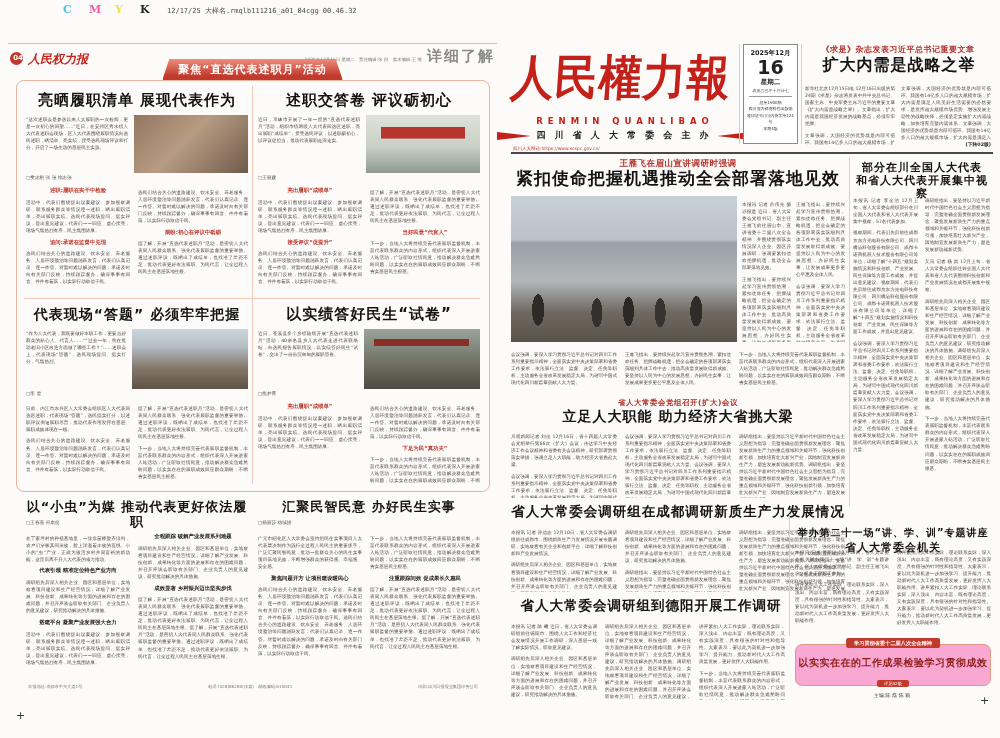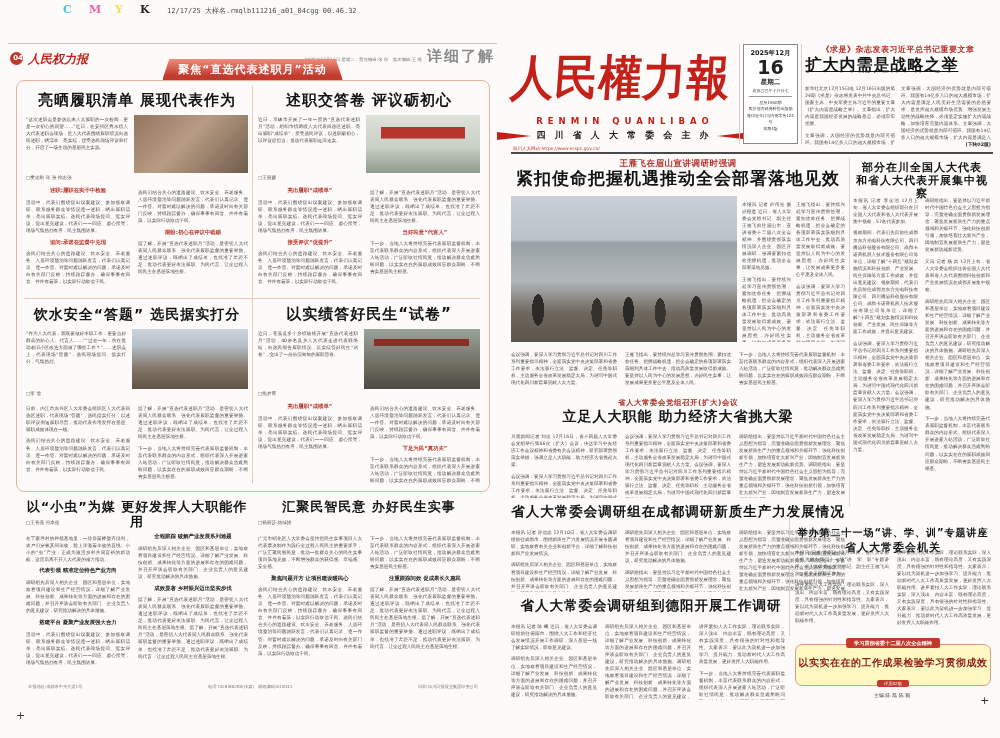--- a/index.html
+++ b/index.html
@@ -38,21 +38,21 @@
   .datebox{border:1px solid #8a8a8a;background:#fff;text-align:center;padding:4px 2px;box-sizing:border-box;}
   .datebox .m{font-size:6.5px;font-weight:bold;}
   .datebox .d{font-size:19px;font-weight:bold;line-height:1.05;}
   .datebox .w{font-size:6.5px;font-weight:bold;}
   .datebox .l{font-size:4px;color:#444;margin-top:1px;}
   .datebox .sep{height:1px;background:#999;margin:3px 3px;}
   .datebox .s{font-size:4px;color:#333;line-height:1.6;}
   .rule{background:#c9c2ba;}
   .vr{width:1px;background:#d8d1c8;}
   .jump{font-size:4.8px;font-weight:bold;color:#222;text-align:right;}
-  .featbox{border:1.2px solid #e09a84;border-radius:7px;background:#fef9c3;}
+  .featbox{border:1.2px solid #e09a84;border-radius:7px;background:#f9a8d4;}
   .feattag{position:absolute;top:-7px;left:50%;transform:translateX(-50%);background:#c23a2c;color:#fff;font-size:5.2px;font-weight:bold;padding:1.5px 8px;border-radius:2px;white-space:nowrap;}
   .feathl{font-size:10px;font-weight:bold;color:#8f1f1a;text-align:center;letter-spacing:0.5px;margin-top:11px;}
   .featnote{display:inline-block;background:#c23a2c;color:#fff;font-size:4.2px;padding:1px 7px;border-radius:2px;margin-top:2.5px;}
   .cmyk{font-family:"DejaVu Serif","Liberation Serif",serif;font-size:11px;font-weight:bold;}
   .proofinfo{font-family:"DejaVu Sans Mono","Liberation Mono",monospace;font-size:7px;color:#4a4a4a;}
   .plus{font-size:11px;color:#333;}
   .footline{font-size:4.2px;color:#7a7a7a;display:flex;justify-content:space-between;}
   .hdsmall{font-size:4.4px;color:#777;}
 </style>
 </head>
@@ -108,21 +108,21 @@
     <p class="t">活动中，代表们围绕提出议案建议、参加视察调研、联系服务群众等情况逐一述职，晒出履职清单，亮出履职实绩。选民代表现场提问、据实评议，提出意见建议，代表们一一回应、虚心接受，现场气氛热烈有序，民主氛围浓厚。</p>
     <div class="subr">接受评议“促提升”</div>
     <p class="t">选民们结合关心的道路建设、饮水安全、养老服务、人居环境整治等问题踊跃发言，代表们认真记录、逐一作答。对暂时难以解决的问题，承诺及时向有关部门反映，持续跟踪督办，确保事事有回音、件件有着落，以实际行动取信于民。</p>
   </div>
   <div class="abs col" style="left:362px;top:144px;width:110px;height:110px;">
     <p class="t">据了解，开展“直选代表述职月”活动，是密切人大代表同人民群众联系、强化代表履职监督的重要举措。通过述职评议，既晒出了成绩单，也找准了差距不足，推动代表更好依法履职、为民代言，让全过程人民民主在基层落地生根。</p>
     <div class="subr">当好民意“代言人”</div>
     <p class="t">下一步，当地人大将持续完善代表履职监督机制，丰富代表联系群众的内容形式，组织代表深入开展进家入站活动，广泛听取社情民意，推动解决群众急难愁盼问题，以实实在在的履职成效回应群众期盼，不断夯实基层民主根基。</p>
   </div>
 
-  <div class="abs hl" style="left:18px;top:266px;width:222px;font-size:14px;">饮水安全“答题” 选民据实打分</div>
+  <div class="abs hl" style="left:18px;top:266px;width:222px;font-size:14px;">代表现场“答题” 必须牢牢把握</div>
   <div class="abs t col" style="left:18px;top:290px;width:100px;height:58px;">“作为人大代表，我既要做好本职工作，更要当好群众的贴心人、代言人……”“过去一年，您在推动老旧小区改造方面做了哪些工作？”……述职会上，代表现场“答题”，选民现场提问、据实打分，气氛热烈。</div>
   <div class="abs photo ph3" style="left:124px;top:289px;width:116px;height:60px;"></div>
   <div class="abs byline" style="left:18px;top:351px;">□李 雪</div>
   <div class="abs col" style="left:18px;top:360px;width:104px;height:84px;">
     <p class="t">日前，内江市东兴区人大常委会组织区人大代表回选区述职，代表现场“答题”，选民据实打分，以述职评议倒逼履职尽责，推动代表作用发挥在基层、履职成效体现在一线。</p>
     <p class="t">选民们结合关心的道路建设、饮水安全、养老服务、人居环境整治等问题踊跃发言，代表们认真记录、逐一作答。对暂时难以解决的问题，承诺及时向有关部门反映，持续跟踪督办，确保事事有回音、件件有着落，以实际行动取信于民。</p>
   </div>
   <div class="abs col" style="left:130px;top:360px;width:110px;height:84px;">
     <p class="t">据了解，开展“直选代表述职月”活动，是密切人大代表同人民群众联系、强化代表履职监督的重要举措。通过述职评议，既晒出了成绩单，也找准了差距不足，推动代表更好依法履职、为民代言，让全过程人民民主在基层落地生根。</p>
     <p class="t">下一步，当地人大将持续完善代表履职监督机制，丰富代表联系群众的内容形式，组织代表深入开展进家入站活动，广泛听取社情民意，推动解决群众急难愁盼问题，以实实在在的履职成效回应群众期盼，不断夯实基层民主根基。</p>
@@ -135,21 +135,21 @@
   <div class="abs col" style="left:250px;top:360px;width:104px;height:84px;">
     <div class="subr">亮出履职“成绩单”</div>
     <p class="t">活动中，代表们围绕提出议案建议、参加视察调研、联系服务群众等情况逐一述职，晒出履职清单，亮出履职实绩。选民代表现场提问、据实评议，提出意见建议，代表们一一回应、虚心接受，现场气氛热烈有序，民主氛围浓厚。</p>
   </div>
   <div class="abs col" style="left:362px;top:360px;width:110px;height:84px;">
     <p class="t">选民们结合关心的道路建设、饮水安全、养老服务、人居环境整治等问题踊跃发言，代表们认真记录、逐一作答。对暂时难以解决的问题，承诺及时向有关部门反映，持续跟踪督办，确保事事有回音、件件有着落，以实际行动取信于民。</p>
     <div class="subr">下足为民“真功夫”</div>
     <p class="t">下一步，当地人大将持续完善代表履职监督机制，丰富代表联系群众的内容形式，组织代表深入开展进家入站活动，广泛听取社情民意，推动解决群众急难愁盼问题，以实实在在的履职成效回应群众期盼，不断夯实基层民主根基。</p>
   </div>
 
-  <div class="abs hl" style="left:18px;top:460px;width:222px;font-size:13px;">以“小虫”为媒 更好发挥人大职能作用</div>
+  <div class="abs hl" style="left:18px;top:460px;width:222px;font-size:13px;">以“小虫”为媒 推动代表更好依法履职</div>
   <div class="abs byline" style="left:18px;top:480px;">□王春燕 何康俊</div>
   <div class="abs col" style="left:18px;top:490px;width:104px;height:150px;">
     <p class="t">在丁家坪村的种植基地里，一排排菌棒整齐排列，农户们穿梭其间采收，脸上洋溢着丰收的喜悦。小小的“虫”产业，正成为激活乡村共同富裕的新动能，这背后离不开人大代表的倾力推动。</p>
     <div class="subk">代表引领 精准定位特色产业方向</div>
     <p class="t">调研组先后深入相关企业、园区和基层单位，实地察看项目建设和生产经营情况，详细了解产业发展、科技创新、成果转化等方面的进展和存在的困难问题，并召开座谈会听取有关部门、企业负责人的意见建议，研究推动解决的具体措施。</p>
     <div class="subk">搭建平台 凝聚产业发展强大合力</div>
     <p class="t">活动中，代表们围绕提出议案建议、参加视察调研、联系服务群众等情况逐一述职，晒出履职清单，亮出履职实绩。选民代表现场提问、据实评议，提出意见建议，代表们一一回应、虚心接受，现场气氛热烈有序，民主氛围浓厚。</p>
   </div>
   <div class="abs col" style="left:130px;top:490px;width:110px;height:150px;">
     <div class="subk">全程跟踪 破解产业发展系列难题</div>
@@ -197,21 +197,21 @@
     <div class="l">农历乙巳年十月廿七</div>
     <div class="sep"></div>
     <div class="s">总第1900期</div>
     <div class="s">四川省内部资料性出版物</div>
     <div class="s">准印证号(川)内资字第124号</div>
     <div class="s">本期4版</div>
   </div>
   <div class="abs vr" style="left:290px;top:8px;height:100px;"></div>
 
   <div class="abs kicker" style="left:294px;top:8px;width:186px;font-size:8px;">《求是》杂志发表习近平总书记重要文章</div>
-  <div class="abs hl" style="left:278px;top:20px;width:186px;font-size:16px;text-decoration:underline;">扩大内需是战略之举</div>
+  <div class="abs hl" style="left:295px;top:20px;width:186px;font-size:16px;">扩大内需是战略之举</div>
   <div class="abs col" style="left:294px;top:44px;width:90px;height:66px;">
     <p class="t">新华社北京12月15日电 12月16日出版的第24期《求是》杂志将发表中共中央总书记、国家主席、中央军委主席习近平的重要文章《扩大内需是战略之举》。文章指出，扩大内需是我国经济发展的战略基点，必须牢牢把握。</p>
     <p class="t">文章强调，大国经济的优势就是内部可循环。我国有14亿多人口的超大规模市场，扩大内需是满足人民美好生活需要的必然要求，是发挥超大规模市场优势、增强发展主动性的战略抉择，必须坚定实施扩大内需战略，加快培育完整内需体系。</p>
   </div>
   <div class="abs col" style="left:390px;top:44px;width:90px;height:60px;">
     <p class="t">文章强调，大国经济的优势就是内部可循环。我国有14亿多人口的超大规模市场，扩大内需是满足人民美好生活需要的必然要求，是发挥超大规模市场优势、增强发展主动性的战略抉择，必须坚定实施扩大内需战略，加快培育完整内需体系。文章强调，大国经济的优势就是内部可循环。我国有14亿多人口的超大规模市场，扩大内需是满足人民美好生活需要的必然要求，是发挥超大规模市场优势、增强发展主动性的战略抉择，必须坚定实施扩大内需战略，加快培育完整内需体系。</p>
   </div>
   <div class="abs jump" style="left:390px;top:105px;width:90px;">(下转02版)</div>
 
   <div class="abs" style="left:0;top:116px;width:482px;height:1.5px;background:#4a4a4a;"></div>

